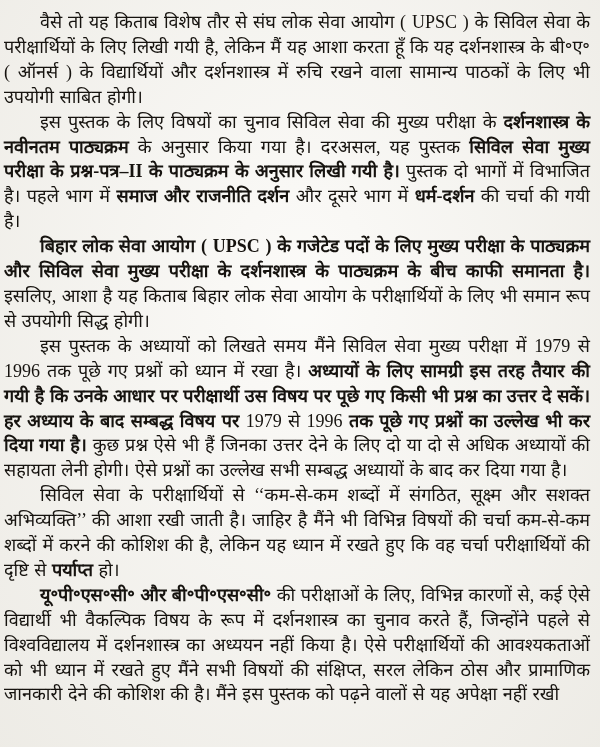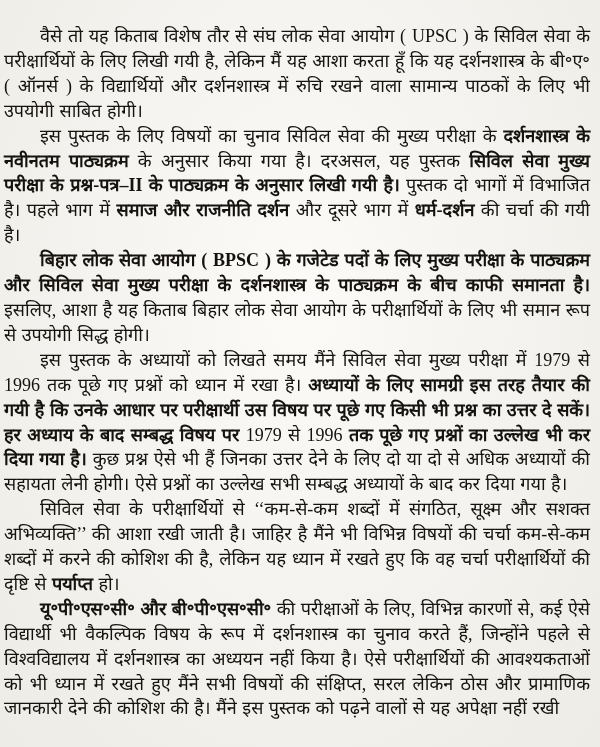--- a/index.html
+++ b/index.html
@@ -10,21 +10,21 @@
   body {
     width: 600px;
     height: 747px;
     overflow: hidden;
     font-family: "Liberation Serif", "DejaVu Serif", serif;
   }
   .page {
     box-sizing: border-box;
     width: 600px;
     height: 747px;
-    padding: 24px 10px 0 4px;
+    padding: 10px 10px 0 4px;
     background:
       radial-gradient(ellipse at 50% 40%, rgba(255,255,255,0.6), rgba(0,0,0,0.035)),
       #f6f4ee;
     color: #16130f;
   }
   .page p {
     margin: 0;
     text-align: justify;
     text-indent: 36px;
     font-size: 18px;
@@ -34,17 +34,17 @@
   .page p span.b {
     font-weight: 700;
   }
 </style>
 </head>
 <body>
 
 <div class="page" style="color: rgb(22, 19, 15);">
     <p><span>वैसे तो यह किताब विशेष तौर से संघ लोक सेवा आयोग ( UPSC ) के सिविल सेवा के परीक्षार्थियों के लिए लिखी गयी है, लेकिन मैं यह आशा करता हूँ कि यह दर्शनशास्त्र के बी॰ए॰ ( ऑनर्स ) के विद्यार्थियों और दर्शनशास्त्र में रुचि रखने वाला सामान्य पाठकों के लिए भी उपयोगी साबित होगी।</span></p>
     <p><span>इस पुस्तक के लिए विषयों का चुनाव सिविल सेवा की मुख्य परीक्षा के </span><span class="b">दर्शनशास्त्र के नवीनतम पाठ्यक्रम</span><span> के अनुसार किया गया है। दरअसल, यह पुस्तक </span><span class="b">सिविल सेवा मुख्य परीक्षा के प्रश्न-पत्र–II के पाठ्यक्रम के अनुसार लिखी गयी है।</span><span> पुस्तक दो भागों में विभाजित है। पहले भाग में </span><span class="b">समाज और राजनीति दर्शन</span><span> और दूसरे भाग में </span><span class="b">धर्म-दर्शन</span><span> की चर्चा की गयी है।</span></p>
-    <p><span class="b">बिहार लोक सेवा आयोग ( BPSC ) के गजेटेड पदों के लिए मुख्य परीक्षा के पाठ्यक्रम और सिविल सेवा मुख्य परीक्षा के दर्शनशास्त्र के पाठ्यक्रम के बीच काफी समानता है।</span><span> इसलिए, आशा है यह किताब बिहार लोक सेवा आयोग के परीक्षार्थियों के लिए भी समान रूप से उपयोगी सिद्ध होगी।</span></p>
+    <p><span class="b">बिहार लोक सेवा आयोग ( UPSC ) के गजेटेड पदों के लिए मुख्य परीक्षा के पाठ्यक्रम और सिविल सेवा मुख्य परीक्षा के दर्शनशास्त्र के पाठ्यक्रम के बीच काफी समानता है।</span><span> इसलिए, आशा है यह किताब बिहार लोक सेवा आयोग के परीक्षार्थियों के लिए भी समान रूप से उपयोगी सिद्ध होगी।</span></p>
     <p><span>इस पुस्तक के अध्यायों को लिखते समय मैंने सिविल सेवा मुख्य परीक्षा में 1979 से 1996 तक पूछे गए प्रश्नों को ध्यान में रखा है। </span><span class="b">अध्यायों के लिए सामग्री इस तरह तैयार की गयी है कि उनके आधार पर परीक्षार्थी उस विषय पर पूछे गए किसी भी प्रश्न का उत्तर दे सकें। हर अध्याय के बाद सम्बद्ध विषय पर </span><span>1979 से 1996</span><span class="b"> तक पूछे गए प्रश्नों का उल्लेख भी कर दिया गया है।</span><span> कुछ प्रश्न ऐसे भी हैं जिनका उत्तर देने के लिए दो या दो से अधिक अध्यायों की सहायता लेनी होगी। ऐसे प्रश्नों का उल्लेख सभी सम्बद्ध अध्यायों के बाद कर दिया गया है।</span></p>
     <p><span>सिविल सेवा के परीक्षार्थियों से ‘‘कम-से-कम शब्दों में संगठित, सूक्ष्म और सशक्त अभिव्यक्ति’’ की आशा रखी जाती है। जाहिर है मैंने भी विभिन्न विषयों की चर्चा कम-से-कम शब्दों में करने की कोशिश की है, लेकिन यह ध्यान में रखते हुए कि वह चर्चा परीक्षार्थियों की दृष्टि से </span><span class="b">पर्याप्त</span><span> हो।</span></p>
     <p><span class="b">यू॰पी॰एस॰सी॰ और बी॰पी॰एस॰सी॰</span><span> की परीक्षाओं के लिए, विभिन्न कारणों से, कई ऐसे विद्यार्थी भी वैकल्पिक विषय के रूप में दर्शनशास्त्र का चुनाव करते हैं, जिन्होंने पहले से विश्वविद्यालय में दर्शनशास्त्र का अध्ययन नहीं किया है। ऐसे परीक्षार्थियों की आवश्यकताओं को भी ध्यान में रखते हुए मैंने सभी विषयों की संक्षिप्त, सरल लेकिन ठोस और प्रामाणिक जानकारी देने की कोशिश की है। मैंने इस पुस्तक को पढ़ने वालों से यह अपेक्षा नहीं रखी</span></p>
   </div>
 
 </body></html>

